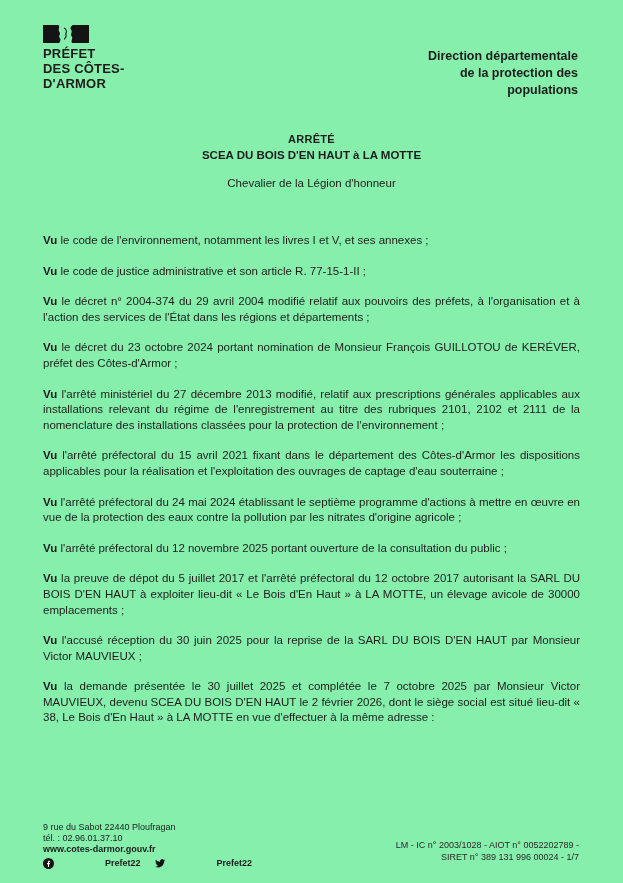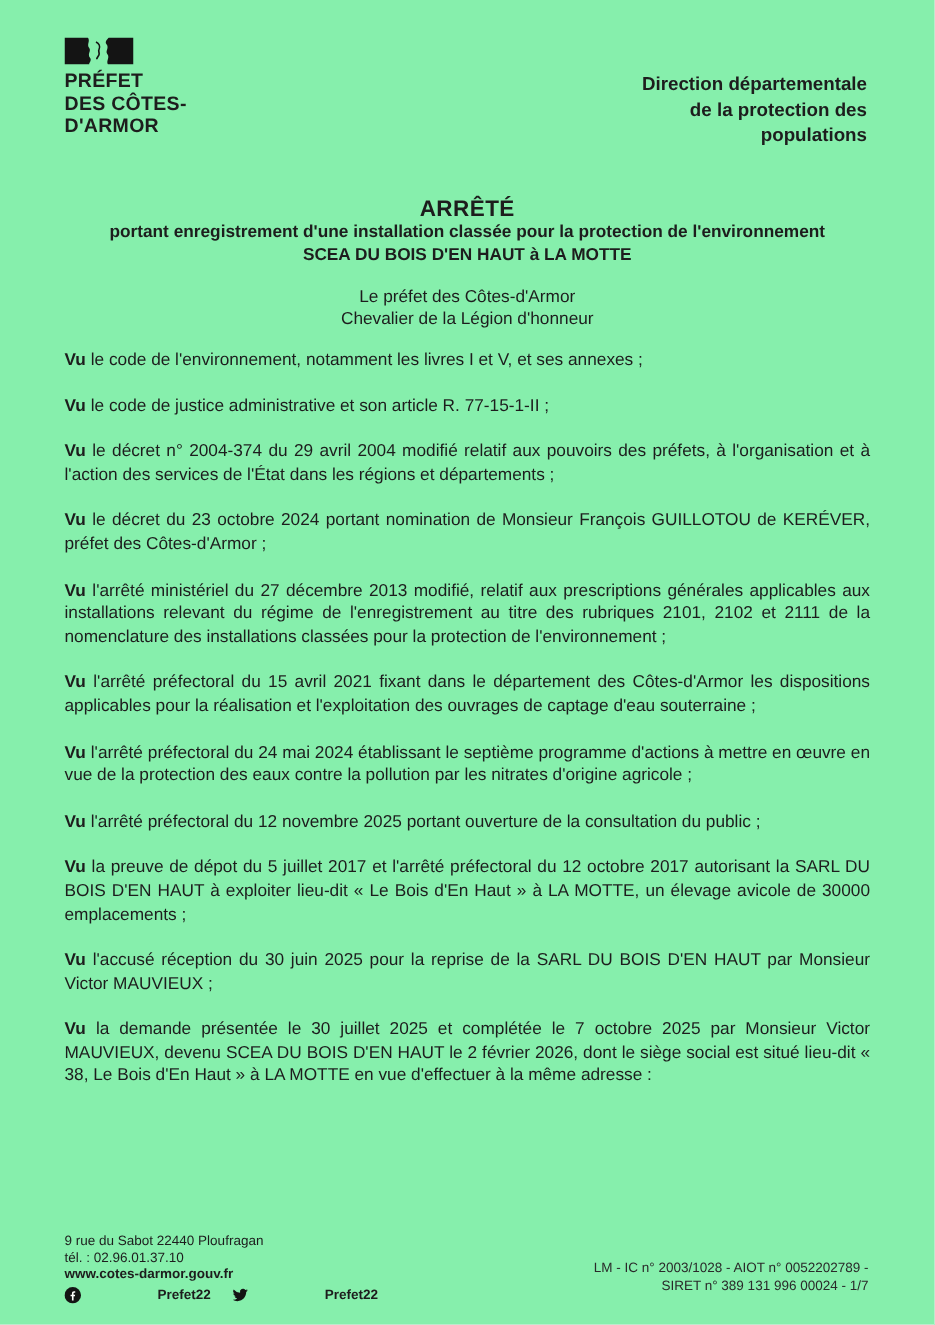--- a/index.html
+++ b/index.html
@@ -22,21 +22,21 @@
   .motto { margin-top: 4px; font-family: "DejaVu Serif", serif; font-style: italic; font-size: 8px; line-height: 9px; font-weight: bold; color: #2a2a2a; }
 
   .direction {
     position: absolute; top: 48px; right: 45px;
     text-align: right; font-weight: bold;
     font-size: 12.5px; line-height: 17px;
   }
 
   
   .title-block { position: absolute; top: 131px; left: 43px; width: 537px; text-align: center; }
-  .title-heading { font-weight: bold; font-size: 15px; line-height: 17px; letter-spacing: 0.3px; }
+  .title-heading { font-weight: bold; font-size: 11px; line-height: 17px; letter-spacing: 0.3px; }
   .title-sub { font-weight: bold; font-size: 11.5px; line-height: 15px; }
   .issuer { margin-top: 13px; font-size: 11.5px; line-height: 15px; }
 
   
   .body-text {
     position: absolute; top: 233px; left: 43px; width: 537px;
     font-size: 11.5px; line-height: 15.6px; text-align: justify;
   }
   .body-text p { margin: 0 0 15px 0; }
   .vu-lead { font-weight: bold; }
@@ -72,24 +72,22 @@
   </div>
 
   <div class="direction">
     <div>Direction départementale</div>
     <div>de la protection des</div>
     <div>populations</div>
   </div>
 
   <div class="title-block">
     <div class="title-heading">ARRÊTÉ</div>
-    <div class="title-sub">portant enregistrement d'une installation classée pour la protection de l'environnement</div>
     <div class="title-sub">SCEA DU BOIS D'EN HAUT à LA MOTTE</div>
     <div class="issuer">
-      <div>Le préfet des Côtes-d'Armor</div>
       <div>Chevalier de la Légion d'honneur</div>
     </div>
   </div>
 
   <div class="body-text">
     <p><strong class="vu-lead">Vu</strong> <span>le code de l'environnement, notamment les livres I et V, et ses annexes ;</span></p>
     <p><strong class="vu-lead">Vu</strong> <span>le code de justice administrative et son article R. 77-15-1-II ;</span></p>
     <p><strong class="vu-lead">Vu</strong> <span>le décret n° 2004-374 du 29 avril 2004 modifié relatif aux pouvoirs des préfets, à l'organisation et à l'action des services de l'État dans les régions et départements ;</span></p>
     <p><strong class="vu-lead">Vu</strong> <span>le décret du 23 octobre 2024 portant nomination de Monsieur François GUILLOTOU de KERÉVER, préfet des Côtes-d'Armor ;</span></p>
     <p><strong class="vu-lead">Vu</strong> <span>l'arrêté ministériel du 27 décembre 2013 modifié, relatif aux prescriptions générales applicables aux installations relevant du régime de l'enregistrement au titre des rubriques 2101, 2102 et 2111 de la nomenclature des installations classées pour la protection de l'environnement ;</span></p>

